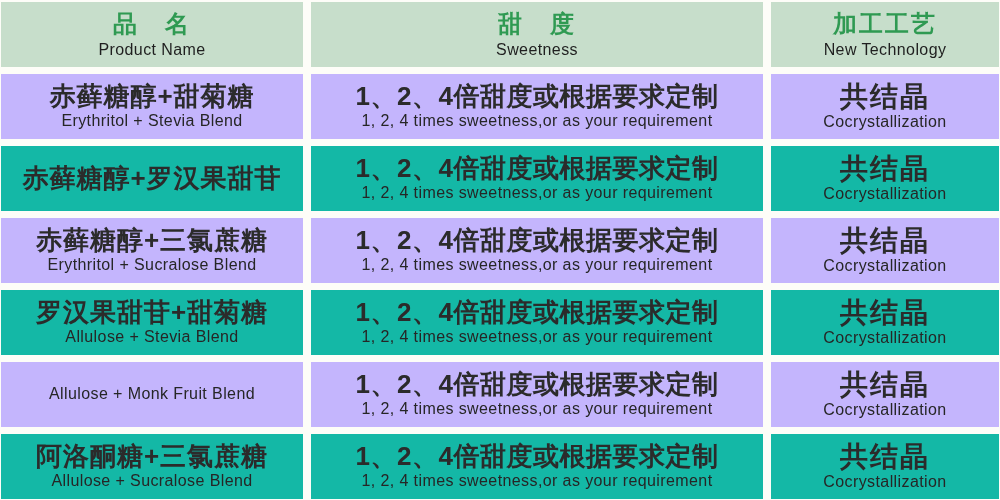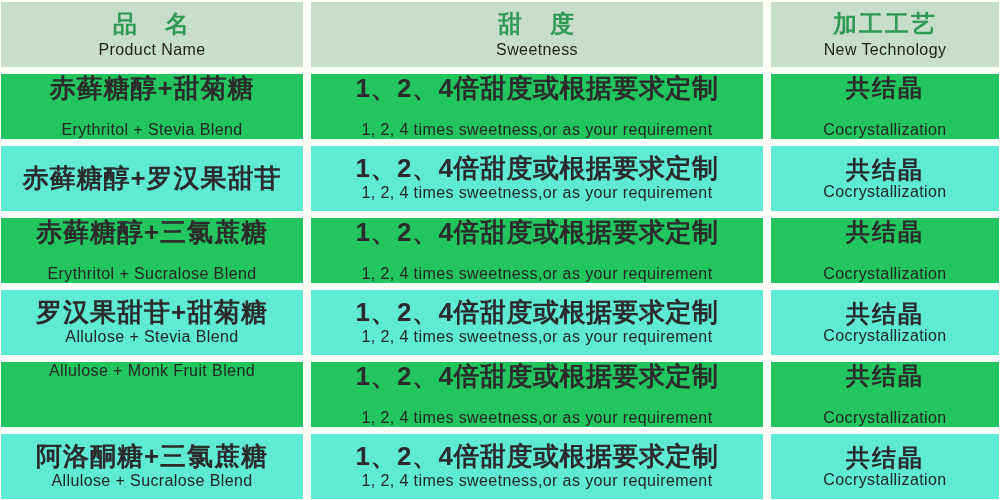--- a/index.html
+++ b/index.html
@@ -28,22 +28,22 @@
   }
   .cell {
     display: flex;
     flex-direction: column;
     align-items: center;
     justify-content: center;
     text-align: center;
     line-height: 1.15;
   }
   .cell.header { background: #c7decb; }
-  .cell.green  { background: #5eead4; text-align: center; }
-  .cell.yellow { background: #22c55e; justify-content: space-between; }
+  .cell.green  { background: #14b8a6; text-align: center; }
+  .cell.yellow { background: #c4b5fd; }
 
   .zh {
     font-size: 26px;
     font-weight: bold;
     color: #2b2b2b;
     letter-spacing: 1px;
     white-space: nowrap;
   }
   .en {
     font-size: 16px;
@@ -55,21 +55,21 @@
   }
   .header .zh {
     font-size: 24px;
     color: #2f9a52;
     letter-spacing: 2px;
   }
   .header .en {
     color: #1f1f1f;
     margin-top: 3px;
   }
-  .process-zh { font-size: 24px; letter-spacing: 2px; }
+  .process-zh { font-size: 28px; letter-spacing: 2px; }
   .sweet-zh   { letter-spacing: 0.5px; }
 </style>
 </head>
 <body>
 
 <div class="stage">
   <div class="table">
 
     <div class="cell header">
       <span class="zh">品　名</span>

